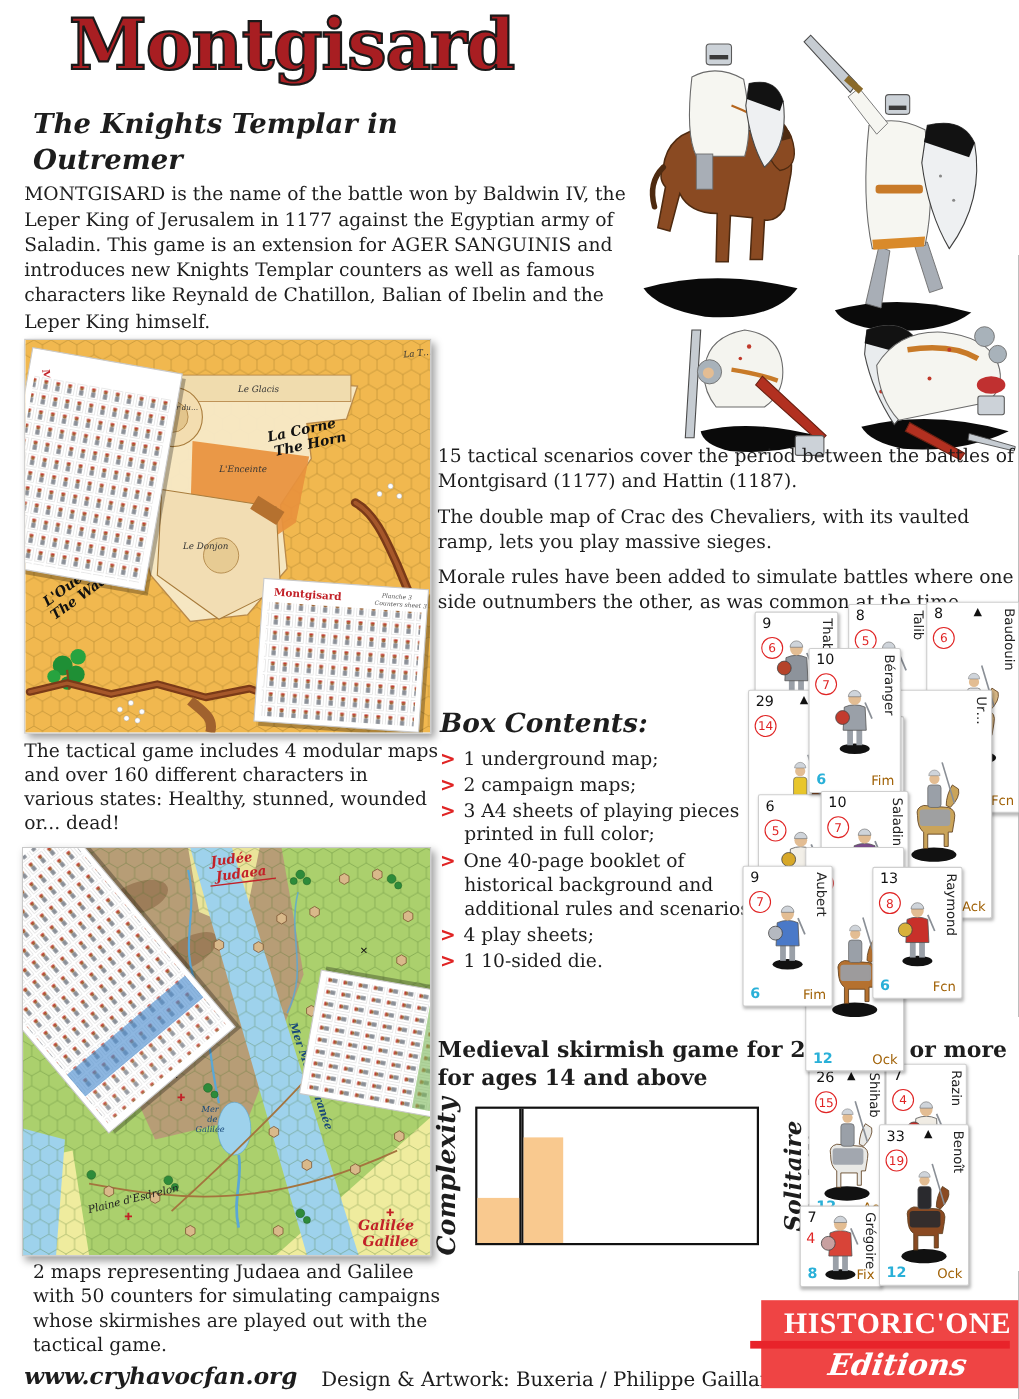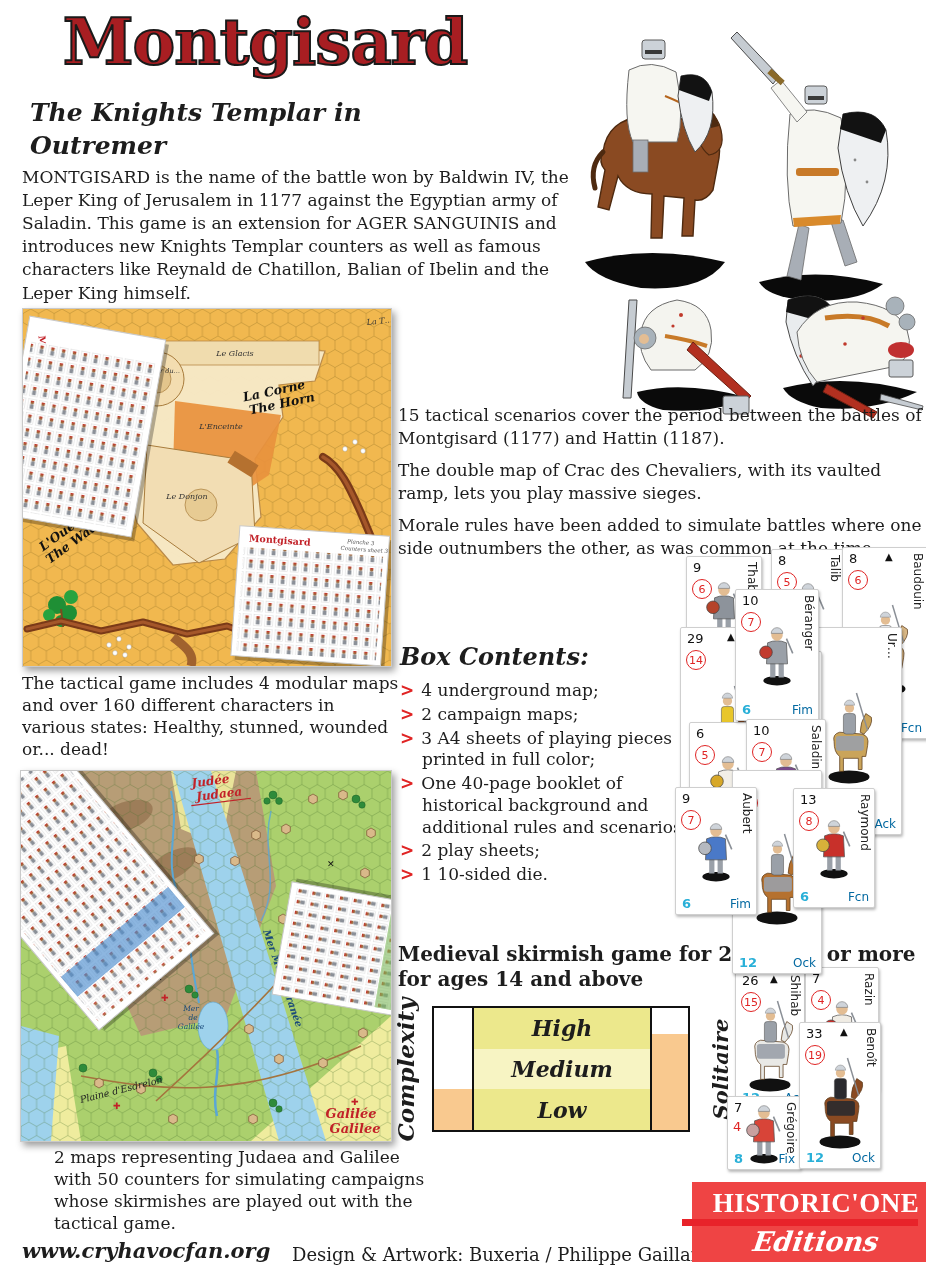--- a/index.html
+++ b/index.html
@@ -40,34 +40,34 @@
                   font-style:italic;}
   #complexity-label{left:384px;top:1006px;width:44px;height:126px;}
   #solitaire-label{left:692px;top:998px;width:80px;height:142px;}
   #solitaire-label>span{font-size:21px;line-height:1.1;text-align:center;}
 
   
   .map-fig{border:1px solid #c9c9c9;box-shadow:3px 4px 7px rgba(0,0,0,.38);background:#fff;}
   #map1{left:22px;top:308px;width:368px;height:357px;}
   #map2{left:20px;top:770px;width:370px;height:370px;}
   #caption1{left:22px;top:672px;width:378px;font-size:17px;line-height:1.3;}
-  #caption2{left:30px;top:1146px;width:380px;font-size:17px;line-height:1.3;margin-left:24px;}
+  #caption2{left:30px;top:1146px;width:380px;font-size:17px;line-height:1.3;}
   svg text{font-family:"DejaVu Serif",serif;}
 
   
   .counter{position:absolute;background:#fff;border:1px solid #cfcfcf;border-radius:2px;
            box-shadow:1px 2px 3px rgba(0,0,0,.28);font-family:"DejaVu Sans",sans-serif;}
   .counter .num{position:absolute;left:6px;top:3px;font-size:13px;color:#111;}
   .counter .tri{position:absolute;left:50%;top:3px;font-size:10px;color:#111;}
   .counter .circ{position:absolute;left:5px;top:22px;width:18px;height:18px;border:1.6px solid #e02424;
                  border-radius:50%;color:#e02424;font-size:11px;display:flex;align-items:center;
                  justify-content:center;}
   .counter .circ.plain{border:none;font-size:13px;width:auto;height:auto;}
   .counter .cyan{position:absolute;left:6px;bottom:3px;font-size:13px;color:#29b0d8;font-weight:bold;}
-  .counter .code{position:absolute;right:5px;bottom:3px;font-size:12px;color:#0369a1;}
+  .counter .code{position:absolute;right:5px;bottom:3px;font-size:12px;color:#a16207;}
   .counter .cname{position:absolute;top:5px;right:2px;font-size:12px;color:#222;
                   writing-mode:vertical-rl;}
   .counter .fig{position:absolute;left:50%;top:50%;transform:translate(-50%,-48%);}
 
   
   #website{left:22px;top:1238px;font-size:21px;font-weight:bold;font-style:italic;}
   #credits{left:292px;top:1244px;font-size:18px;}
   #logo{left:692px;top:1182px;width:248px;height:80px;background:#ef4444;}
   #logo-top{position:absolute;top:6px;left:0;width:100%;text-align:center;color:#fff;
             font-size:27px;font-weight:bold;font-family:"Liberation Serif",serif;letter-spacing:.5px;}
@@ -238,44 +238,39 @@
   <div id="caption1" class="abs">The tactical game includes 4 modular maps and over 160 different characters in various states: Healthy, stunned, wounded or... dead!</div>
 
   <div id="scenarios" class="abs">
     <p>15 tactical scenarios cover the period between the battles of Montgisard (1177) and Hattin (1187).</p>
     <p>The double map of Crac des Chevaliers, with its vaulted ramp, lets you play massive sieges.</p>
     <p>Morale rules have been added to simulate battles where one side outnumbers the other, as was common at the time.</p>
   </div>
 
   <div id="box-contents-title" class="abs">Box Contents:</div>
   <ul id="box-contents-list" class="abs">
-      <li><span class="bullet">&gt;</span><span>4 underground map;</span></li>
+      <li><span class="bullet">&gt;</span><span>1 underground map;</span></li>
       <li><span class="bullet">&gt;</span><span>2 campaign maps;</span></li>
       <li><span class="bullet">&gt;</span><span>3 A4 sheets of playing pieces printed in full color;</span></li>
       <li><span class="bullet">&gt;</span><span>One 40-page booklet of historical background and additional rules and scenarios;</span></li>
-      <li><span class="bullet">&gt;</span><span>2 play sheets;</span></li>
+      <li><span class="bullet">&gt;</span><span>4 play sheets;</span></li>
       <li><span class="bullet">&gt;</span><span>1 10-sided die.</span></li>
     </ul>
 
   <div id="tagline" class="abs">
     <div>Medieval skirmish game for 2 players or more</div>
     <div>for ages 14 and above</div>
   </div>
 
   <div id="complexity-label" class="abs rot-label">
     <span>Complexity</span>
   </div>
   <div id="ratings-box" class="abs">
     <div id="rat-left" class="rat-col">
       <div class="rat-fill" style="height: 34%; background: rgb(249, 201, 143);"></div>
-    </div>
-    <div id="rat-mid">
-      <div class="band" style="background: rgb(236, 232, 140);">High</div>
-      <div class="band mid" style="background: rgb(247, 244, 195);">Medium</div>
-      <div class="band" style="background: rgb(236, 232, 140);">Low</div>
     </div>
     <div id="rat-right" class="rat-col">
       <div class="rat-fill" style="height: 79%; background: rgb(249, 201, 143);"></div>
     </div>
   </div>
   <div id="solitaire-label" class="abs rot-label">
     <span><span>Solitaire</span><br><span>suitability</span></span>
   </div>
 
   <svg class="abs map-fig" id="map2" viewBox="0 0 370 370">

